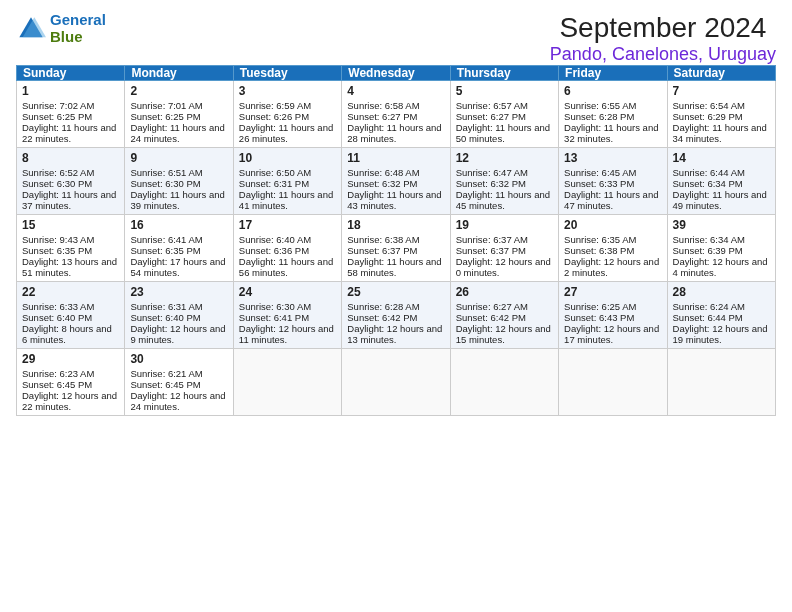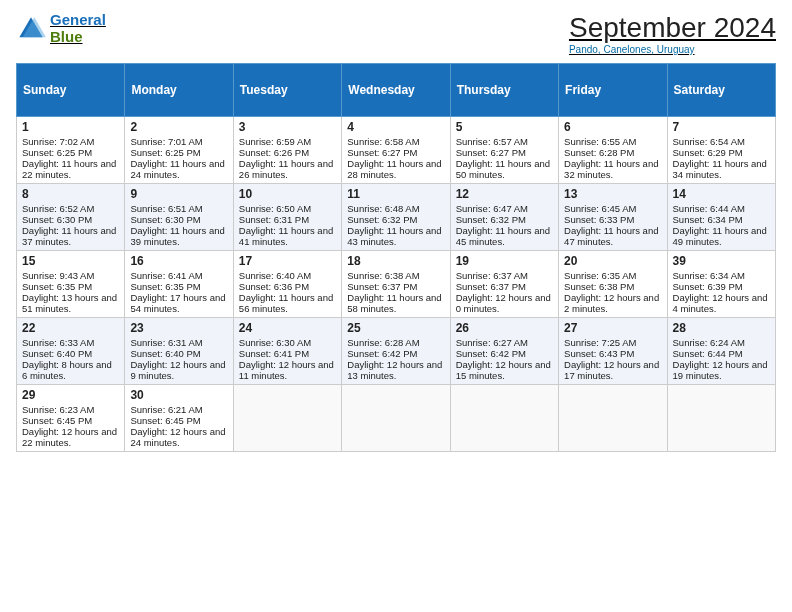--- a/index.html
+++ b/index.html
@@ -13,65 +13,64 @@
     .page {
       width: 792px;
       height: 612px;
       background: #fff;
       padding: 12px 16px 10px 16px;
     }
     .header {
       display: flex;
       justify-content: space-between;
       align-items: flex-start;
-      margin-bottom: 8px;
-      text-decoration: underline;
+      margin-bottom: 0;
     }
     .logo {
       display: flex;
       align-items: center;
       gap: 4px;
     }
     .logo-text {
       font-size: 15px;
       font-weight: bold;
       color: #222;
       line-height: 1.1;
     }
     .logo-text span {
       color: #1a6fba;
     }
     .logo-icon {
       width: 30px;
       height: 30px;
     }
     .title-block {
-      text-align: left;
+      text-align: center;
     }
     .month-year {
       font-size: 28px;
       font-weight: normal;
       color: #222;
     }
     .location {
-      font-size: 10px;
-      color: #0369a1;
+      font-size: 18px;
+      color: #6d28d9;
     }
     .calendar {
       width: 100%;
       border-collapse: collapse;
       border: 1px solid #bbb;
     }
     .calendar th {
       background: #1a6fba;
       color: #fff;
       font-size: 12px;
       font-weight: bold;
       text-align: left;
-      padding: 19px 6px;
+      padding: 0 6px;
       border: 1px solid #5599cc;
     }
     .calendar td {
       vertical-align: top;
       border: 1px solid #ccc;
       padding: 3px 5px;
       font-size: 9.5px;
       color: #222;
       width: 108px;
       min-height: 72px;
@@ -154,21 +153,21 @@
           <td><span class="day-num">19</span><span>Sunrise: 6:37 AM</span><br><span>Sunset: 6:37 PM</span><br><span>Daylight: 12 hours and 0 minutes.</span></td>
           <td><span class="day-num">20</span><span>Sunrise: 6:35 AM</span><br><span>Sunset: 6:38 PM</span><br><span>Daylight: 12 hours and 2 minutes.</span></td>
           <td><span class="day-num">39</span><span>Sunrise: 6:34 AM</span><br><span>Sunset: 6:39 PM</span><br><span>Daylight: 12 hours and 4 minutes.</span></td>
         </tr>
         <tr>
           <td><span class="day-num">22</span><span>Sunrise: 6:33 AM</span><br><span>Sunset: 6:40 PM</span><br><span>Daylight: 8 hours and 6 minutes.</span></td>
           <td><span class="day-num">23</span><span>Sunrise: 6:31 AM</span><br><span>Sunset: 6:40 PM</span><br><span>Daylight: 12 hours and 9 minutes.</span></td>
           <td><span class="day-num">24</span><span>Sunrise: 6:30 AM</span><br><span>Sunset: 6:41 PM</span><br><span>Daylight: 12 hours and 11 minutes.</span></td>
           <td><span class="day-num">25</span><span>Sunrise: 6:28 AM</span><br><span>Sunset: 6:42 PM</span><br><span>Daylight: 12 hours and 13 minutes.</span></td>
           <td><span class="day-num">26</span><span>Sunrise: 6:27 AM</span><br><span>Sunset: 6:42 PM</span><br><span>Daylight: 12 hours and 15 minutes.</span></td>
-          <td><span class="day-num">27</span><span>Sunrise: 7:25 AM</span><br><span>Sunset: 6:43 PM</span><br><span>Daylight: 12 hours and 17 minutes.</span></td>
+          <td><span class="day-num">27</span><span>Sunrise: 6:25 AM</span><br><span>Sunset: 6:43 PM</span><br><span>Daylight: 12 hours and 17 minutes.</span></td>
           <td><span class="day-num">28</span><span>Sunrise: 6:24 AM</span><br><span>Sunset: 6:44 PM</span><br><span>Daylight: 12 hours and 19 minutes.</span></td>
         </tr>
         <tr>
           <td><span class="day-num">29</span><span>Sunrise: 6:23 AM</span><br><span>Sunset: 6:45 PM</span><br><span>Daylight: 12 hours and 22 minutes.</span></td>
           <td><span class="day-num">30</span><span>Sunrise: 6:21 AM</span><br><span>Sunset: 6:45 PM</span><br><span>Daylight: 12 hours and 24 minutes.</span></td>
           <td class="empty-cell"></td>
           <td class="empty-cell"></td>
           <td class="empty-cell"></td>
           <td class="empty-cell"></td>
           <td class="empty-cell"></td>

